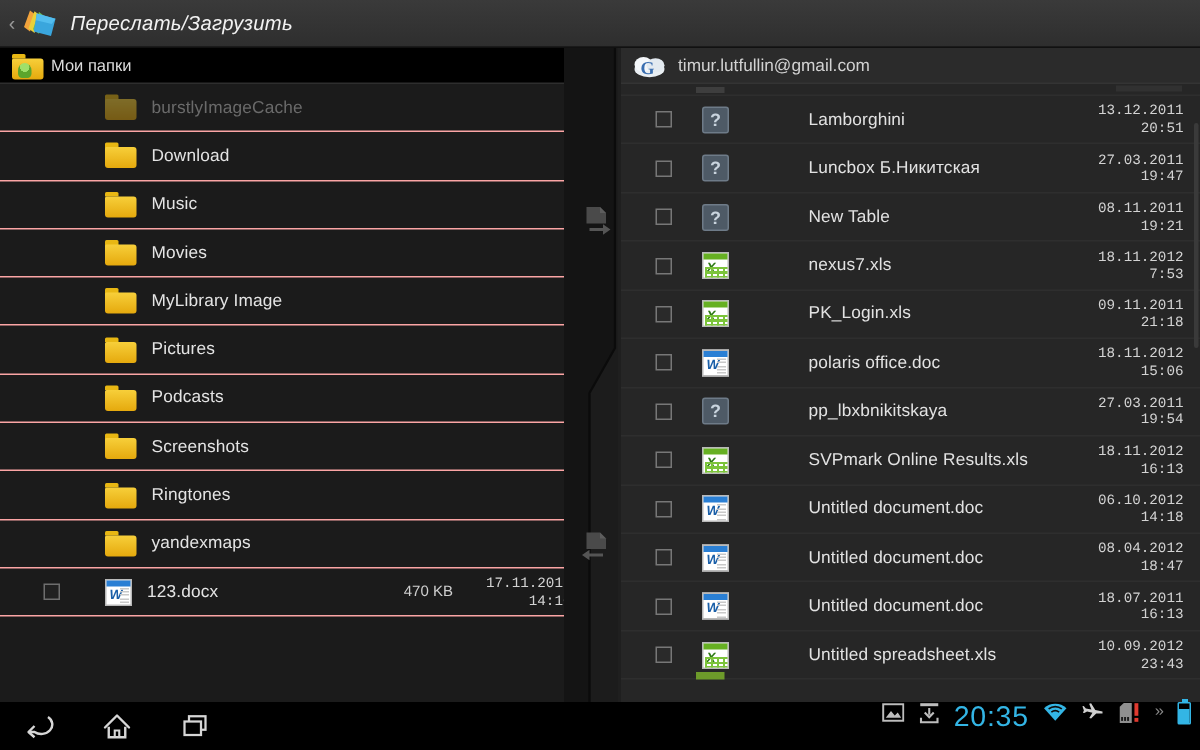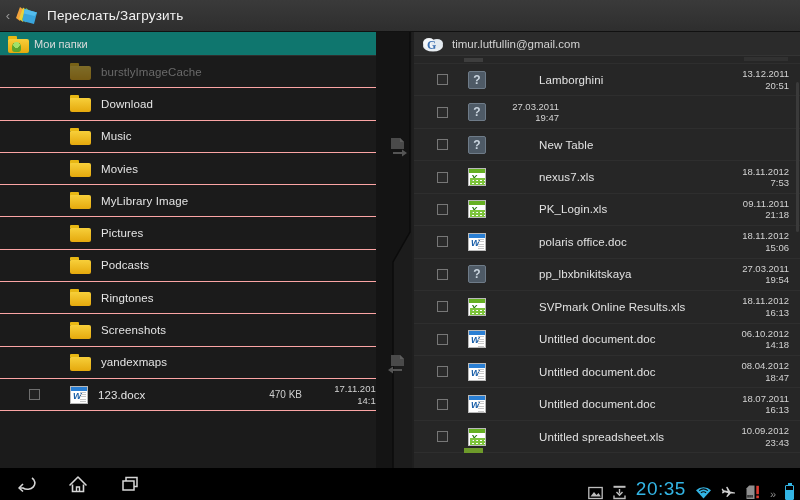--- a/index.html
+++ b/index.html
@@ -18,21 +18,21 @@
     background:linear-gradient(#3a3a3a,#2e2e2e);
     border-bottom:1px solid #111;
     display:flex; align-items:center;
   }
   .tb-back{
     width:14px; height:32px; display:flex; align-items:center; justify-content:center;
     color:#9a9a9a; font-size:13px; padding-left:2px;
   }
   .applogo{ width:26px; height:24px; position:relative; margin-left:-1px; flex:0 0 26px;}
   .tb-title{
-    color:#f2f2f2; font-size:13.5px; margin-left:8px; letter-spacing:.2px;
+    color:#f2f2f2; font-size:13.5px; margin-left:8px; letter-spacing:.2px;font-style:italic;
   }
 
   
   .leftpane{
     position:absolute; left:0; top:32px; width:392px; height:436px;
     background:#1b1b1b; overflow:hidden;
   }
   .rightpane{
     position:absolute; left:414px; top:32px; width:386px; height:436px;
     background:#262626; overflow:hidden;
@@ -41,21 +41,21 @@
   .divider{
     position:absolute; left:376px; top:32px; width:42px; height:436px;
     overflow:hidden;
   }
   .divider svg{ position:absolute; left:0; top:0; }
   .dv-icon{ position:absolute; left:13px; width:20px; height:22px; }
 
   
   .pane-head{
     height:24px; display:flex; align-items:center;
-    background:#0f766e; border-bottom:1px solid #2e2e2e;
+    background:#000000; border-bottom:1px solid #2e2e2e;
     padding-left:6px;
   }
   .pane-head.rt{ background:#2b2b2b; border-bottom:1px solid #343434; padding-left:8px;}
   .pane-head-label{ color:#dcdcdc; font-size:11px; margin-left:7px; }
   .pane-head-label.rt{ color:#d2d2d2; font-size:11.5px; margin-left:8px;}
 
   
   .rowlist{ position:relative; }
   .row{
     height:32.3px; display:flex; align-items:center;
@@ -108,21 +108,21 @@
   .doc-q{
     width:18px; height:18px; background:#4e5a66; border:1px solid #6e7b88; border-radius:2px;
     color:#c9d4de; font-size:12px; font-weight:bold; display:flex; align-items:center; justify-content:center;
   }
 
   .name{ color:#e4e4e4; font-size:11.5px; flex:1 1 auto; letter-spacing:.1px;}
   .rightpane .name{ color:#e2e2e2;margin-left:43px; }
   .meta-size{ color:#cfcfcf; font-size:10px; margin-right:16px; }
   .meta-date{
     color:#d3d3d3; font-size:9.5px; text-align:right; line-height:11.5px;
-    padding-right:11px; width:74px; flex:0 0 74px;
+    padding-right:11px; width:74px; flex:0 0 74px;font-family:Liberation Mono, monospace;
   }
   .meta-date span{ display:block; }
 
   
   .gicon{ width:22px; height:16px; position:relative; flex:0 0 22px; }
 
   
   .scrollhint{
     position:absolute; right:1px; top:0; width:3px; height:120px;
     background:#3d3d3d; border-radius:2px;
@@ -141,21 +141,21 @@
   }
 
   
   .navbar{
     position:absolute; left:0; bottom:0; width:800px; height:32px;
     background:#000; display:flex; align-items:center;
   }
   .navbtn{ width:52px; height:32px; display:flex; align-items:center; justify-content:center; }
   .sysright{
     position:absolute; right:6px; bottom:0; height:32px;
-    display:flex; align-items:flex-end; gap:9px;
+    display:flex; align-items:flex-start; gap:9px;
   }
   .clock{ color:#33b5e5; font-size:19px; letter-spacing:.5px; font-weight:300; }
   .sysicon{ display:flex; align-items:center; justify-content:center; }
   .chev{ color:#8a8a8a; font-size:11px; }
   .battery{
     width:9px; height:15px; border:1.5px solid #33b5e5; border-radius:1px; position:relative;
     background:linear-gradient(to top,#33b5e5 72%, transparent 72%);
   }
   .battery:before{
     content:""; position:absolute; left:2px; top:-3.5px; width:4px; height:2px; background:#33b5e5;
@@ -246,29 +246,29 @@
             <div class="body"></div>
           </div>
           <div class="name">Podcasts</div>
         </div>
         <div class="row">
           <div style="width: 11px; flex: 0 0 11px; margin-left: 23px; margin-right: 20px;"></div>
           <div class="fi-folder fi">
             <div class="tab"></div>
             <div class="body"></div>
           </div>
+          <div class="name">Screenshots</div>
+        </div>
+        <div class="row">
+          <div style="width: 11px; flex: 0 0 11px; margin-left: 23px; margin-right: 20px;"></div>
+          <div class="fi-folder fi">
+            <div class="tab"></div>
+            <div class="body"></div>
+          </div>
           <div class="name">Ringtones</div>
-        </div>
-        <div class="row">
-          <div style="width: 11px; flex: 0 0 11px; margin-left: 23px; margin-right: 20px;"></div>
-          <div class="fi-folder fi">
-            <div class="tab"></div>
-            <div class="body"></div>
-          </div>
-          <div class="name">Screenshots</div>
         </div>
         <div class="row">
           <div style="width: 11px; flex: 0 0 11px; margin-left: 23px; margin-right: 20px;"></div>
           <div class="fi-folder fi">
             <div class="tab"></div>
             <div class="body"></div>
           </div>
           <div class="name">yandexmaps</div>
         </div>
         <div class="row">
@@ -339,29 +339,34 @@
             <div class="doc-q fi" style="margin-left: 0px;">?</div>
             <div class="name">Lamborghini</div>
             <div class="meta-date">
               <span>13.12.2011</span>
               <span>20:51</span>
             </div>
           </div>
           <div class="row">
             <div class="cb"></div>
             <div class="doc-q fi" style="margin-left: 0px;">?</div>
+            <div class="name">Luncbox Б.Никитская</div>
             <div class="meta-date">
               <span>27.03.2011</span>
               <span>19:47</span>
             </div>
           </div>
           <div class="row">
             <div class="cb"></div>
             <div class="doc-q fi" style="margin-left: 0px;">?</div>
             <div class="name">New Table</div>
+            <div class="meta-date">
+              <span>08.11.2011</span>
+              <span>19:21</span>
+            </div>
           </div>
           <div class="row">
             <div class="cb"></div>
             <div class="docicon doc-x fi" style="margin-left: 0px;">
               <div class="bar"></div>
               <div class="lt">X</div>
               <div class="grid"></div>
             </div>
             <div class="name">nexus7.xls</div>
             <div class="meta-date">

